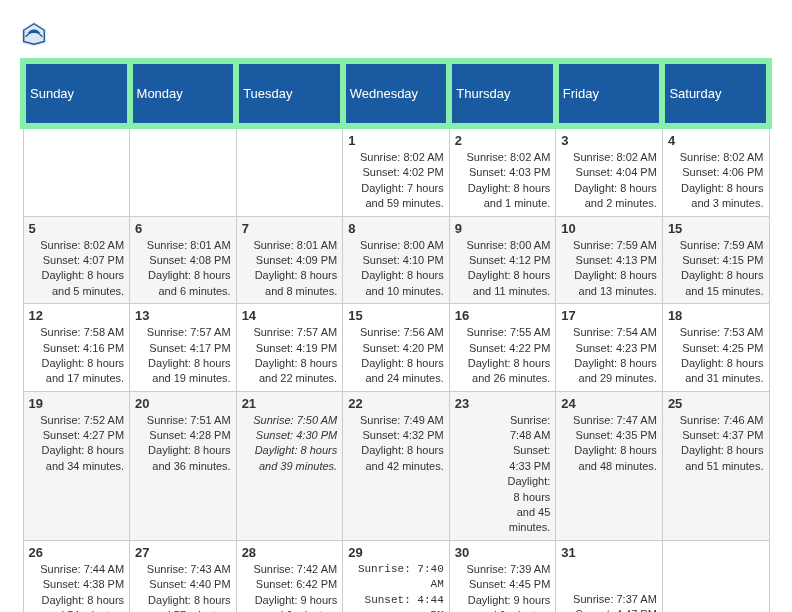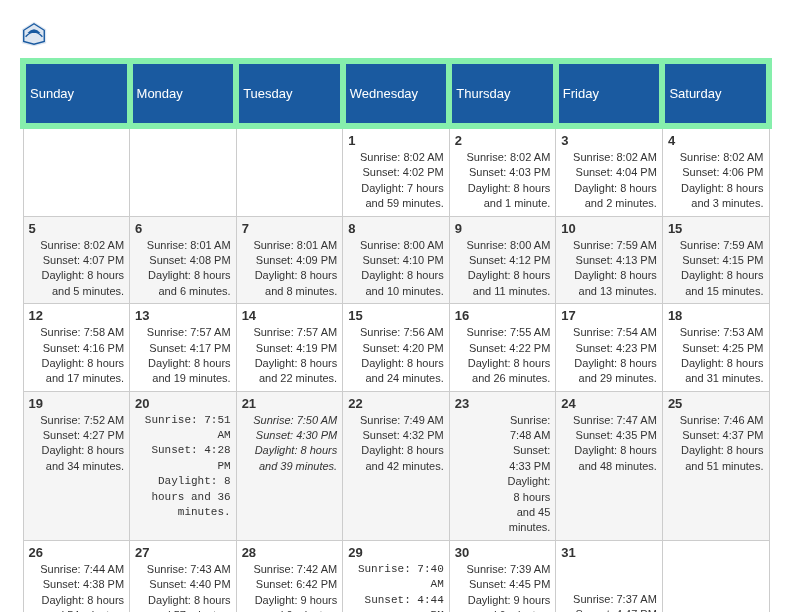--- a/index.html
+++ b/index.html
@@ -255,21 +255,21 @@
       </tr>
       <tr>
         <td>
           <span class="day-number">19</span>
           <div class="day-info" style="white-space: pre-line;">Sunrise: 7:52 AM
 Sunset: 4:27 PM
 Daylight: 8 hours and 34 minutes.</div>
         </td>
         <td>
           <span class="day-number">20</span>
-          <div class="day-info" style="white-space: pre-line; font-family: Liberation Mono, monospace;">Sunrise: 7:51 AM
+          <div class="day-info" style="white-space: pre-line;">Sunrise: 7:51 AM
 Sunset: 4:28 PM
 Daylight: 8 hours and 36 minutes.</div>
         </td>
         <td>
           <span class="day-number">21</span>
           <div class="day-info" style="white-space: pre-line; font-style: italic;">Sunrise: 7:50 AM
 Sunset: 4:30 PM
 Daylight: 8 hours and 39 minutes.</div>
         </td>
         <td>

